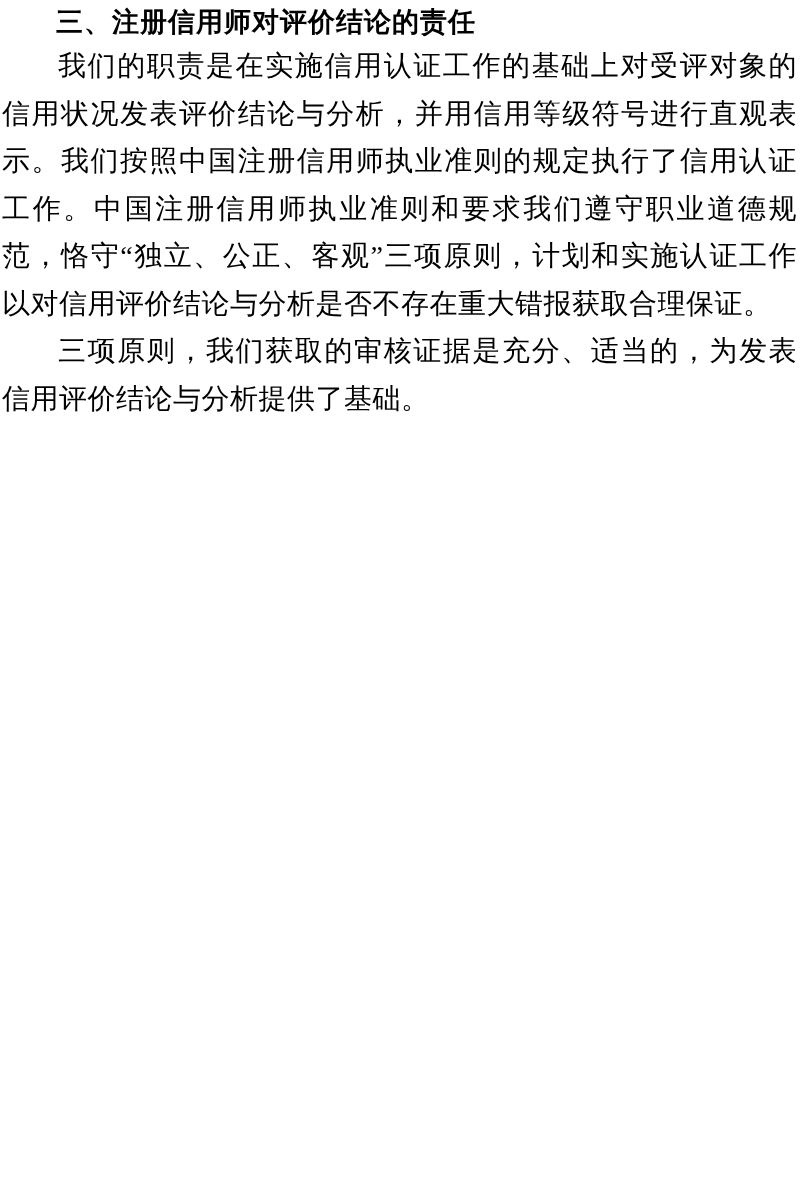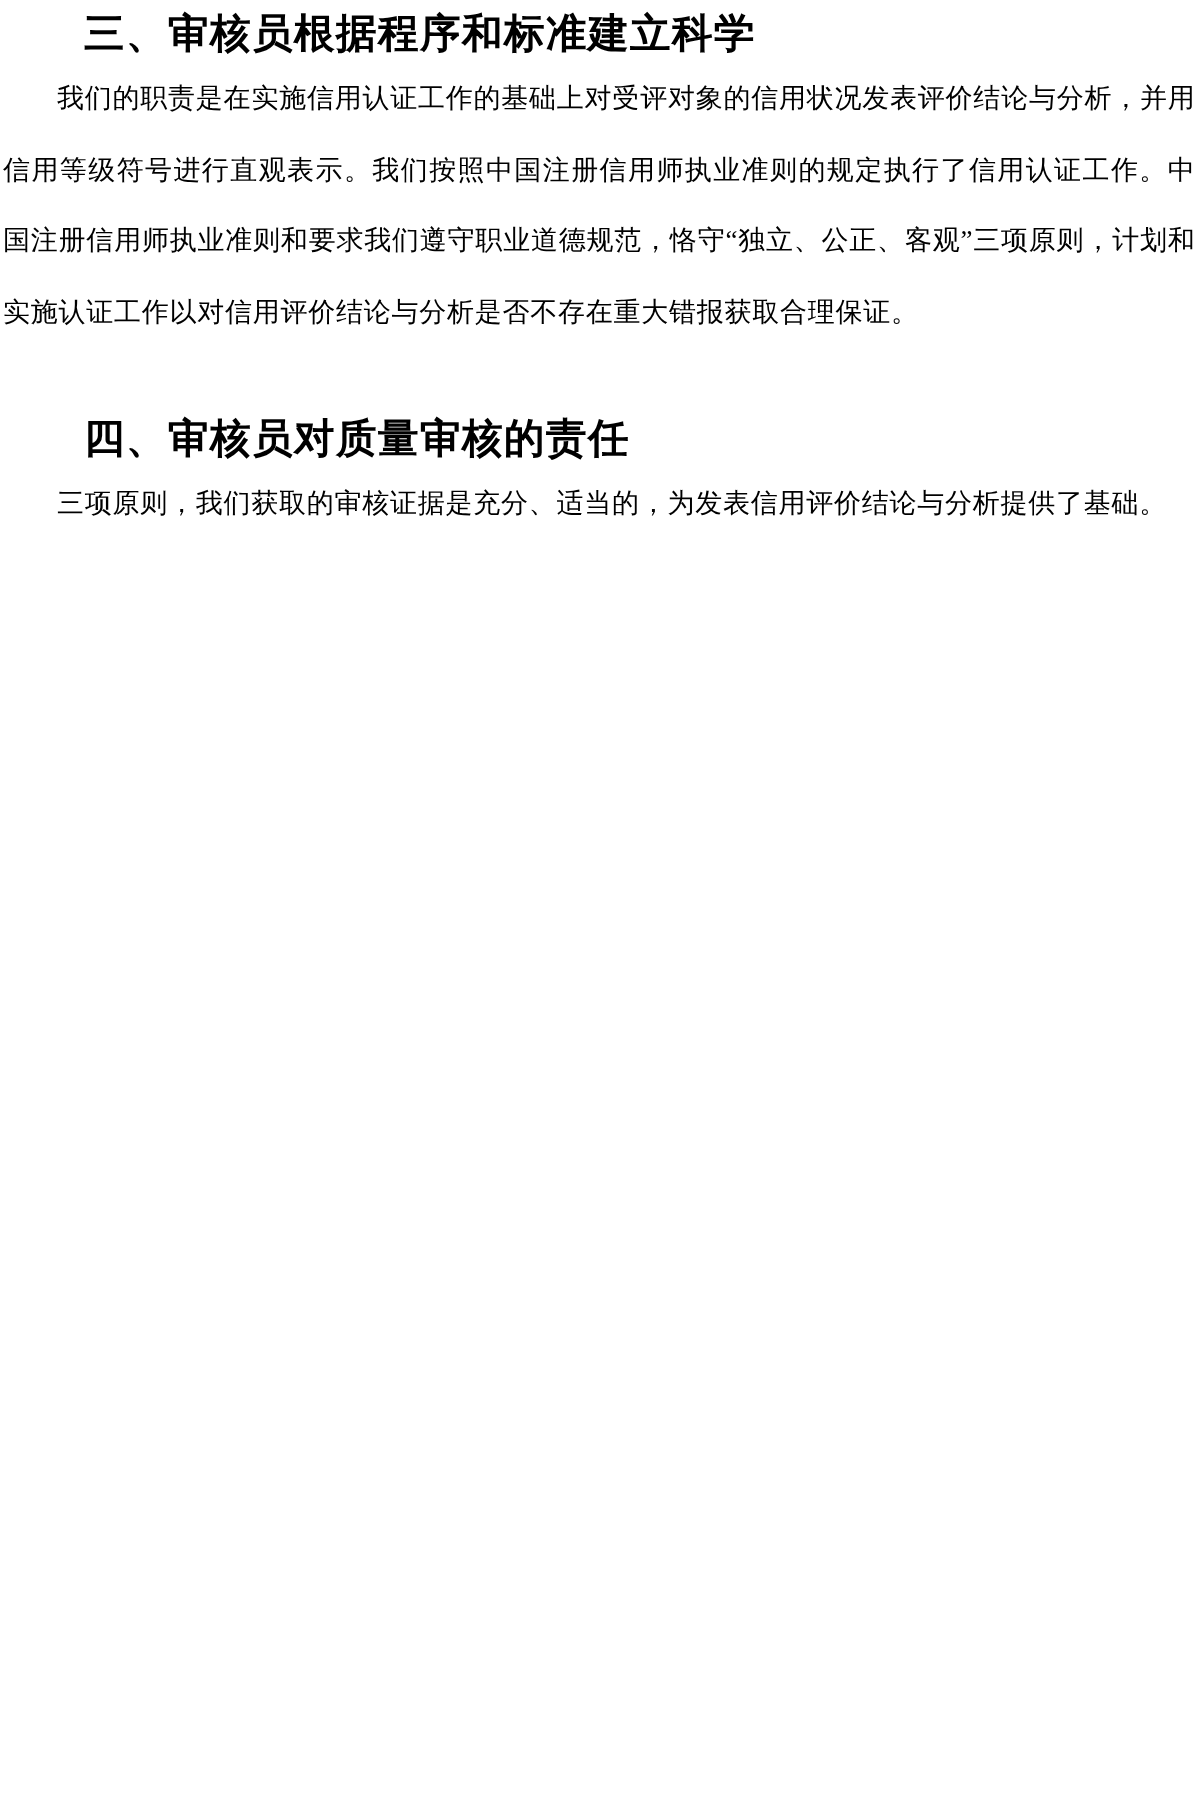--- a/index.html
+++ b/index.html
@@ -25,37 +25,36 @@
     line-height: 40px;
     margin: 0;
     padding-left: 54px;
     letter-spacing: 1px;
     white-space: nowrap;
   }
   .section-heading.gap-above {
     margin-top: 40px;
   }
   .body-para {
-    font-size: 18px;
+    font-size: 28px;
     line-height: 47.5px;
     margin: 0;
     text-indent: 2em;
     text-align: justify;
     letter-spacing: 0.5px;
     word-break: break-all;
   }
 </style>
 </head>
 <body>
 
 <div class="page">
 
-  <h2 class="section-heading">三、审核员根据程序和标准建立科学</h2>
+  <h2 class="section-heading">三、注册信用师对评价结论的责任</h2>
 
   <p class="body-para">我们的职责是在实施信用认证工作的基础上对受评对象的信用状况发表评价结论与分析，并用信用等级符号进行直观表示。我们按照中国注册信用师执业准则的规定执行了信用认证工作。中国注册信用师执业准则和要求我们遵守职业道德规范，恪守“独立、公正、客观”三项原则，计划和实施认证工作以对信用评价结论与分析是否不存在重大错报获取合理保证。</p>
 
-  <h2 class="section-heading gap-above">四、审核员对质量审核的责任</h2>
 
 
 
   <p class="body-para">三项原则，我们获取的审核证据是充分、适当的，为发表信用评价结论与分析提供了基础。</p>
 
 </div>
 
 </body></html>

